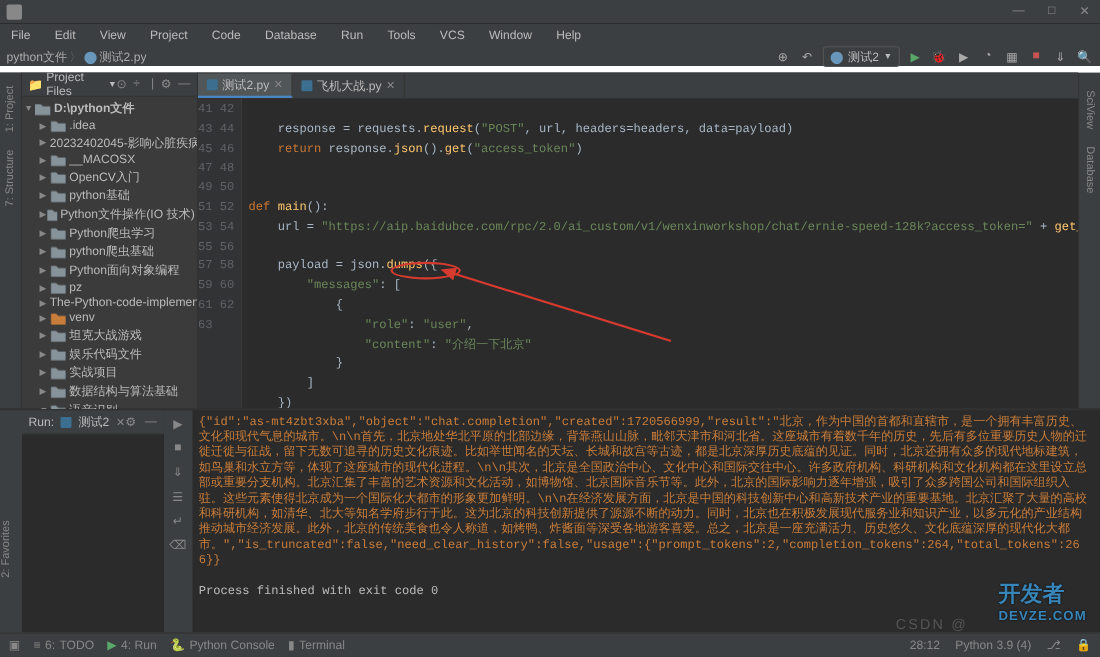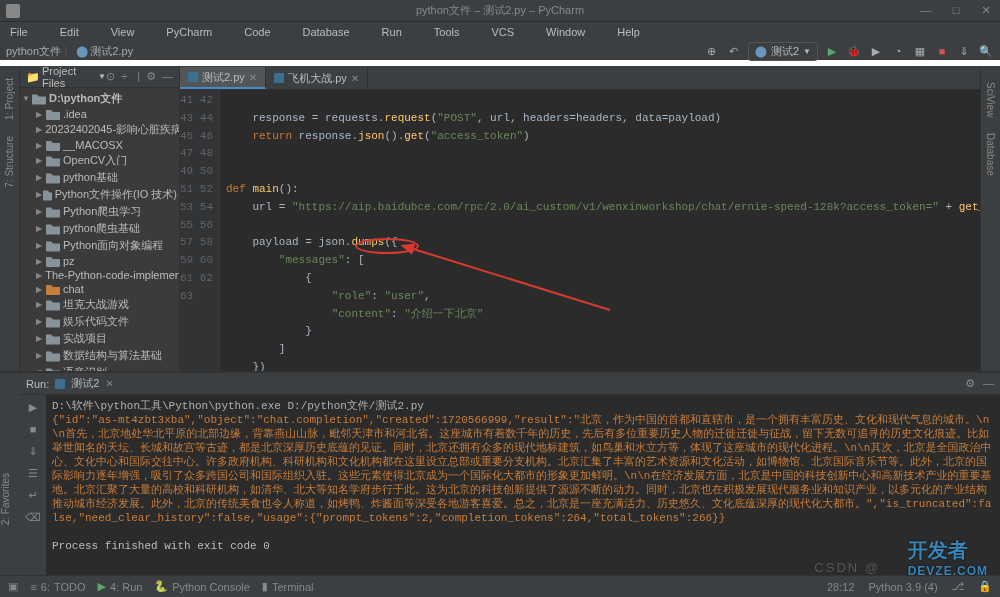--- a/index.html
+++ b/index.html
@@ -1,21 +1,21 @@
 <!DOCTYPE html>
 <html><head>
   <meta charset="utf-8">
   <style>
     * { box-sizing: border-box; margin: 0; padding: 0; }
     body { font-family: "Segoe UI", Arial, sans-serif; font-size: 11px; background: #3c3f41; color: #bbbbbb; width: 1000px; height: 597px; overflow: hidden; position: relative; }
     .title-bar { height: 22px; background: #3c3f41; display: flex; align-items: center; justify-content: space-between; padding: 0 4px; border-bottom: 1px solid #2b2b2b; }
     .title-bar-center { position: absolute; left: 50%; transform: translateX(-50%); color: #888; font-size: 11px; }
     .title-bar-right { display: flex; gap: 10px; color: #888; }
     .win-btn { width: 20px; text-align: center; cursor: pointer; }
-    .menu-bar { height: 20px; background: #3c3f41; display: flex; align-items: center; padding: 0 4px; gap: 20px; }
+    .menu-bar { height: 20px; background: #3c3f41; display: flex; align-items: center; padding: 0 4px; gap: 10px; }
     .menu-item { padding: 1px 6px; color: #bbb; cursor: pointer; font-size: 11px; }
     .toolbar-row { height: 24px; background: #3c3f41; display: flex; align-items: center; justify-content: space-between; padding: 0 6px; border-bottom: 6px solid #ffffff; }
     .breadcrumb { display: flex; align-items: center; gap: 2px; font-size: 11px; color: #aaa; }
     .bc-sep { color: #666; }
     .toolbar-actions { display: flex; align-items: center; gap: 6px; }
     .tb-icon { width: 16px; height: 16px; display: inline-flex; align-items: center; justify-content: center; color: #aaa; cursor: pointer; }
     .run-config { display: flex; align-items: center; gap: 4px; padding: 1px 6px; border: 1px solid #555; border-radius: 3px; font-size: 11px; }
     .green { color: #59a869; }
     .red { color: #c75450; }
     .main-area { display: flex; height: calc(597px - 22px - 20px - 24px - 204px - 22px); }
@@ -42,59 +42,58 @@
     .tab-close { color: #888; font-size: 10px; }
     .editor-body { flex: 1; display: flex; overflow: hidden; position: relative; }
     .gutter { width: 40px; background: #313335; color: #606366; text-align: left; padding: 2px 6px 2px 0; font-family: "Courier New", monospace; font-size: 11px; line-height: 17.8px; border-right: 1px solid #3a3a3a; }
     .code-area { flex: 1; padding: 2px 6px; font-family: "Courier New", monospace; font-size: 11px; line-height: 17.8px; white-space: pre; color: #a9b7c6; overflow: hidden; }
     .kw { color: #cc7832; }
     .str { color: #6a8759; }
     .fn { color: #ffc66d; }
     .param { color: #a9b7c6; }
     .run-panel-wrapper { height: 204px; border-top: 2px solid #323232; background: #2b2b2b; display: flex; }
     .run-left-strip { width: 20px; background: #3c3f41; }
-    .run-panel { flex: 1; display: flex; flex-direction: column; }
+    .run-panel { flex: 1; display: flex; }
     .run-header { height: 22px; background: #3c3f41; display: flex; align-items: center; justify-content: space-between; padding: 0 6px; border-bottom: 1px solid #323232;}
     .run-header-left { display: flex; align-items: center; gap: 6px; font-size: 11px; }
     .run-header-icons { display: flex; gap: 8px; color: #888; }
     .run-body { flex: 1; display: flex; overflow: hidden; }
     .run-gutter { width: 26px; background: #3c3f41; display: flex; flex-direction: column; align-items: center; padding-top: 4px; gap: 6px; }
     .run-gutter-icon { width: 16px; height: 16px; color: #888; cursor: pointer; display: flex; align-items: center; justify-content: center;}
     .run-output { flex: 1; padding: 4px 6px; font-family: "Courier New", monospace; font-size: 11px; line-height: 14px; color: #bbb; overflow: hidden; }
     .run-cmd { color: #b0b0b0; }
     .run-result { color: #c97d3a; word-break: break-all; white-space: normal; }
     .run-exit { color: #bbb; }
     .status-bar { height: 22px; background: #3c3f41; border-top: 1px solid #323232; display: flex; align-items: center; justify-content: space-between; padding: 0 8px; font-size: 11px; color: #888; }
     .status-left { display: flex; gap: 12px; align-items: center;}
     .status-item { display:flex; align-items:center; gap:4px; cursor:pointer;}
     .status-right { display: flex; gap: 14px; align-items:flex-end;}
-    .watermark { position: absolute; right: 12px; bottom: 19px; color: #3a8fc9; font-size: 20px; font-weight: bold; opacity: 0.9; pointer-events: none; font-family: Arial; text-shadow: 0 0 2px #000;}
+    .watermark { position: absolute; right: 12px; bottom: 30px; color: #3a8fc9; font-size: 20px; font-weight: bold; opacity: 0.9; pointer-events: none; font-family: Arial; text-shadow: 0 0 2px #000;}
     .watermark-sub { font-size: 12px; display:block; letter-spacing:1px;}
     .csdn-watermark { position:absolute; bottom: 22px; right: 120px; color: #555; font-size: 13px; pointer-events:none; letter-spacing:2px;text-align:right;}
     .highlight-circle { position: absolute; border: 2px solid #d73a2e; border-radius: 50%; width: 64px; height: 16px; pointer-events:none;}
     svg.arrow { position:absolute; pointer-events:none;}
   </style>
 </head>
 <body>
 
 <div class="title-bar">
   <div style="width:14px;height:14px;background:#888;border-radius:2px;margin-left:2px;"></div>
-  <div class="title-bar-center">python文件 – 测试2.py – PyCharm</div>
   <div class="title-bar-right">
     <span class="win-btn">—</span>
     <span class="win-btn">□</span>
     <span class="win-btn">✕</span>
   </div>
 </div>
 
 <div class="menu-bar">
   <span class="menu-item">File</span>
   <span class="menu-item">Edit</span>
   <span class="menu-item">View</span>
-  <span class="menu-item">PyCharm</span>
+  <span class="menu-item">Project</span>
   <span class="menu-item">Code</span>
   <span class="menu-item">Database</span>
   <span class="menu-item">Run</span>
   <span class="menu-item">Tools</span>
   <span class="menu-item">VCS</span>
   <span class="menu-item">Window</span>
   <span class="menu-item">Help</span>
 </div>
 
 <div class="toolbar-row">
@@ -201,21 +200,21 @@
           <span>pz</span>
         </div>
         <div class="tree-item depth1">
           <span class="tree-arrow">▶</span>
           <span class="tree-icon folder-icon"></span>
           <span>The-Python-code-implements-aircraft</span>
         </div>
         <div class="tree-item depth1">
           <span class="tree-arrow">▶</span>
           <span class="tree-icon folder-icon orange"></span>
-          <span>chat</span>
+          <span>venv</span>
         </div>
         <div class="tree-item depth1">
           <span class="tree-arrow">▶</span>
           <span class="tree-icon folder-icon"></span>
           <span>坦克大战游戏</span>
         </div>
         <div class="tree-item depth1">
           <span class="tree-arrow">▶</span>
           <span class="tree-icon folder-icon"></span>
           <span>娱乐代码文件</span>
@@ -337,21 +336,20 @@
     <div class="run-body">
       <div class="run-gutter">
         <span class="run-gutter-icon green">▶</span>
         <span class="run-gutter-icon red">■</span>
         <span class="run-gutter-icon">⇓</span>
         <span class="run-gutter-icon">☰</span>
         <span class="run-gutter-icon">↵</span>
         <span class="run-gutter-icon">⌫</span>
       </div>
       <div class="run-output">
-        <div class="run-cmd">D:\软件\python工具\Python\python.exe D:/python文件/测试2.py</div>
         <div class="run-result">{"id":"as-mt4zbt3xba","object":"chat.completion","created":1720566999,"result":"北京，作为中国的首都和直辖市，是一个拥有丰富历史、文化和现代气息的城市。\n\n首先，北京地处华北平原的北部边缘，背靠燕山山脉，毗邻天津市和河北省。这座城市有着数千年的历史，先后有多位重要历史人物的迁徙迁徙与征战，留下无数可追寻的历史文化痕迹。比如举世闻名的天坛、长城和故宫等古迹，都是北京深厚历史底蕴的见证。同时，北京还拥有众多的现代地标建筑，如鸟巢和水立方等，体现了这座城市的现代化进程。\n\n其次，北京是全国政治中心、文化中心和国际交往中心。许多政府机构、科研机构和文化机构都在这里设立总部或重要分支机构。北京汇集了丰富的艺术资源和文化活动，如博物馆、北京国际音乐节等。此外，北京的国际影响力逐年增强，吸引了众多跨国公司和国际组织入驻。这些元素使得北京成为一个国际化大都市的形象更加鲜明。\n\n在经济发展方面，北京是中国的科技创新中心和高新技术产业的重要基地。北京汇聚了大量的高校和科研机构，如清华、北大等知名学府步行于此。这为北京的科技创新提供了源源不断的动力。同时，北京也在积极发展现代服务业和知识产业，以多元化的产业结构推动城市经济发展。此外，北京的传统美食也令人称道，如烤鸭、炸酱面等深受各地游客喜爱。总之，北京是一座充满活力、历史悠久、文化底蕴深厚的现代化大都市。","is_truncated":false,"need_clear_history":false,"usage":{"prompt_tokens":2,"completion_tokens":264,"total_tokens":266}}</div>
         <br>
         <div class="run-exit">Process finished with exit code 0</div>
       </div>
     </div>
   </div>
 </div>
 
 <div class="status-bar">
   <div class="status-left">

